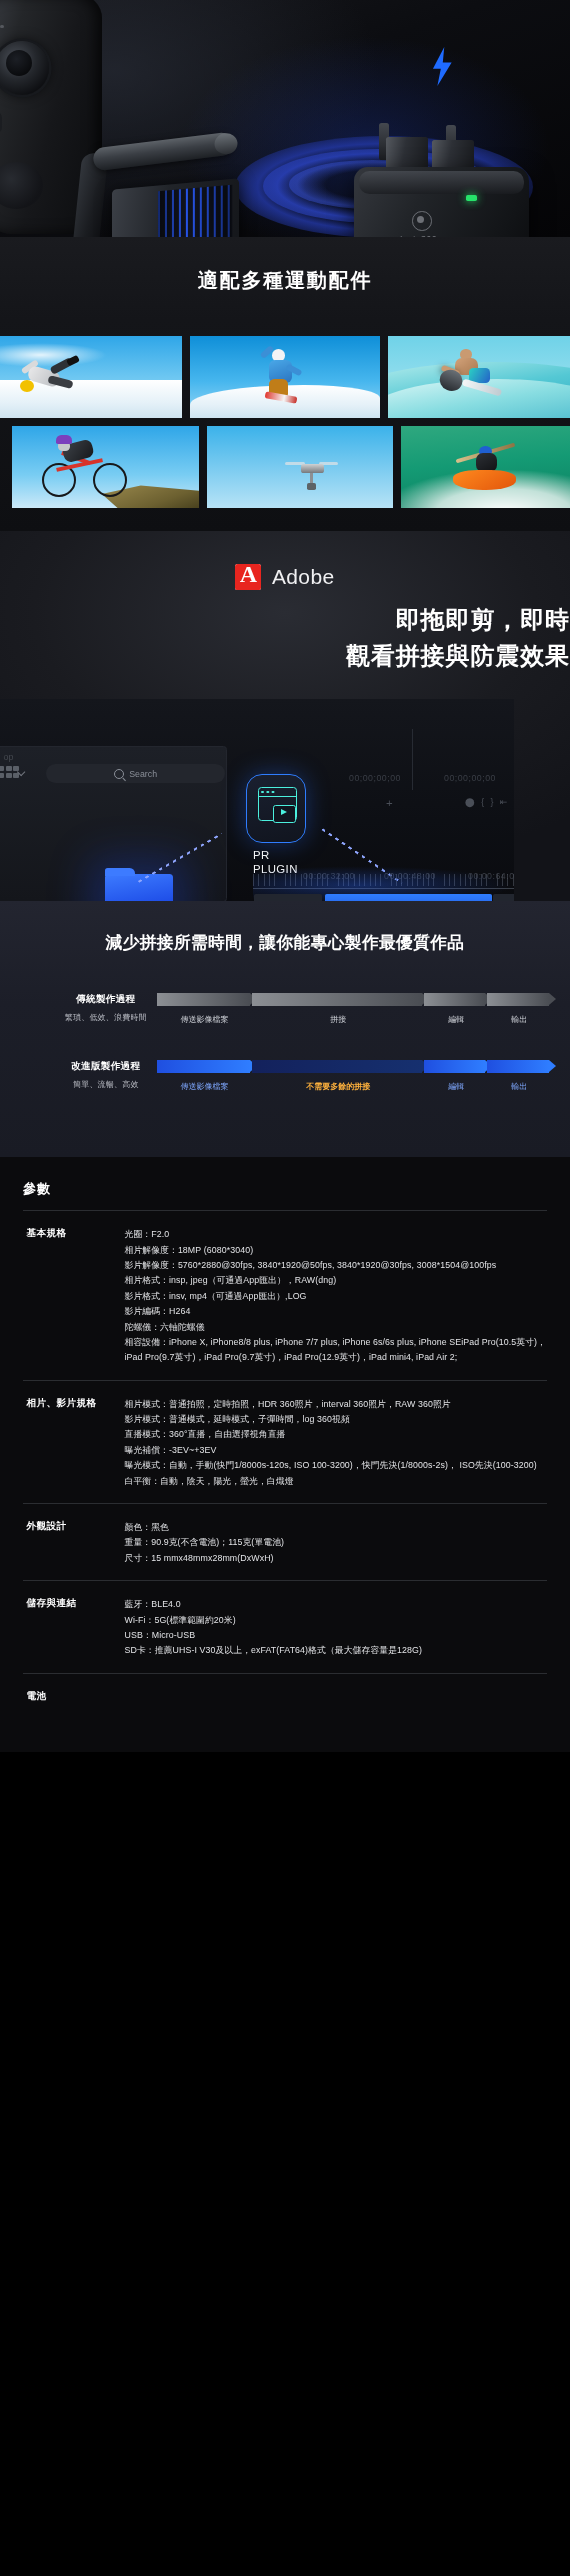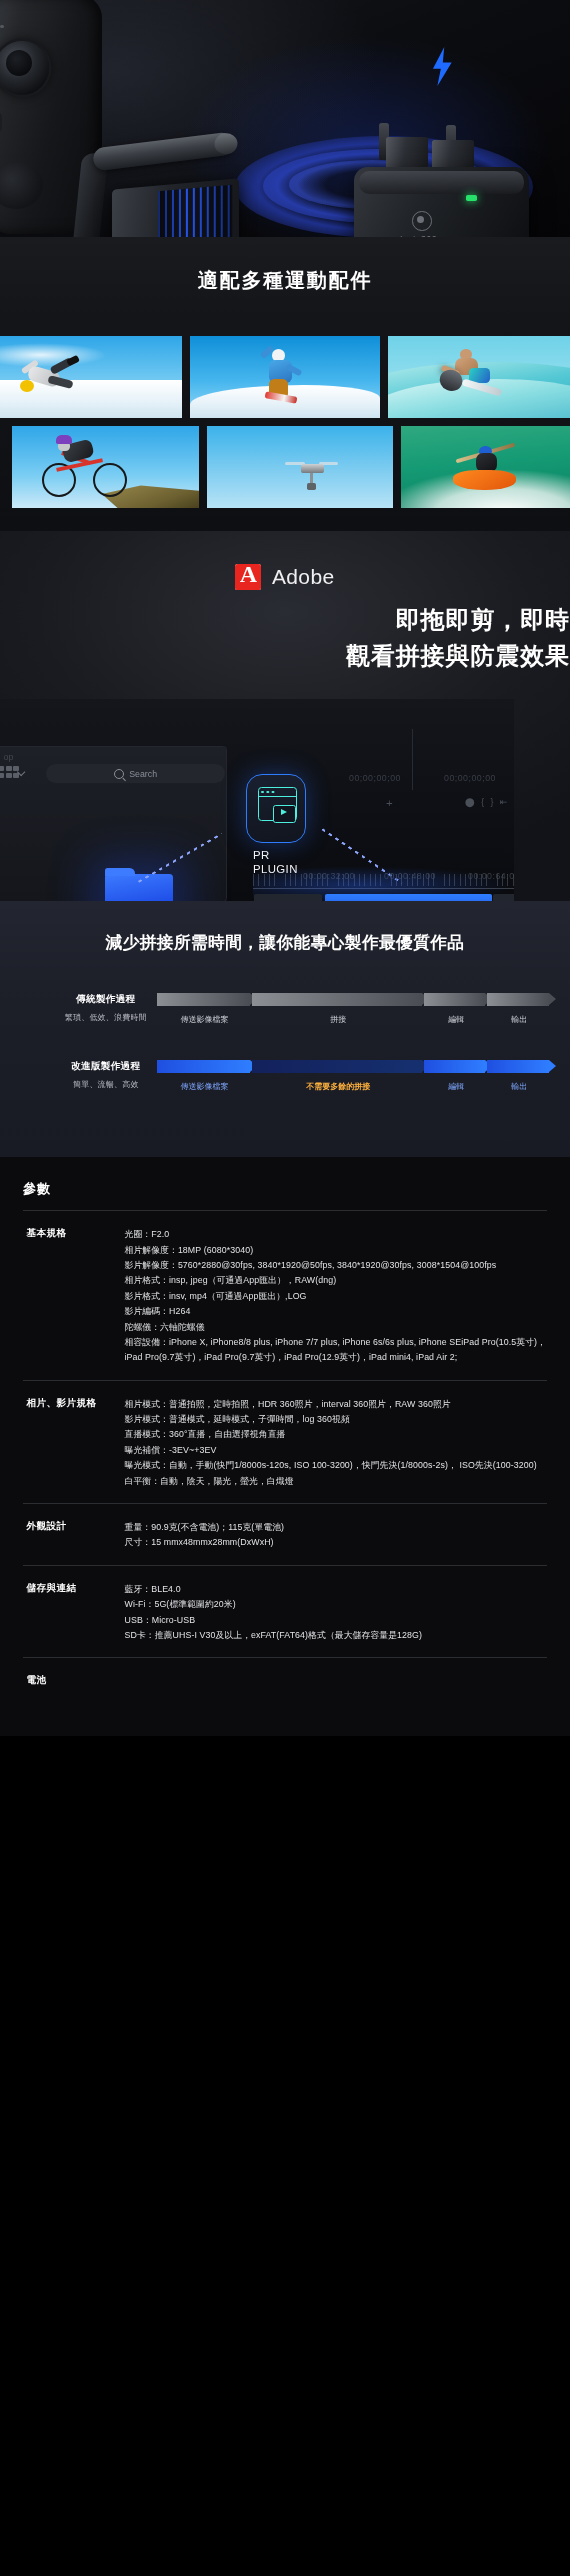--- a/index.html
+++ b/index.html
@@ -551,20 +551,21 @@
             <div class="spec-val">影片模式：普通模式，延時模式，子彈時間，log 360視頻</div>
             <div class="spec-val">直播模式：360°直播，自由選擇視角直播</div>
             <div class="spec-val">曝光補償：-3EV~+3EV</div>
             <div class="spec-val">曝光模式：自動，手動(快門1/8000s-120s, ISO 100-3200)，快門先決(1/8000s-2s)， ISO先決(100-3200)</div>
             <div class="spec-val">白平衡：自動，陰天，陽光，螢光，白熾燈</div>
           </div>
         </div>
         <div class="spec-row">
           <div class="spec-key">外觀設計</div>
           <div class="spec-vals">
+            <div class="spec-val">顏色：黑色</div>
             <div class="spec-val">重量：90.9克(不含電池)；115克(單電池)</div>
             <div class="spec-val">尺寸：15 mmx48mmx28mm(DxWxH)</div>
           </div>
         </div>
         <div class="spec-row">
           <div class="spec-key">儲存與連結</div>
           <div class="spec-vals">
             <div class="spec-val">藍牙：BLE4.0</div>
             <div class="spec-val">Wi-Fi：5G(標準範圍約20米)</div>
             <div class="spec-val">USB：Micro-USB</div>

